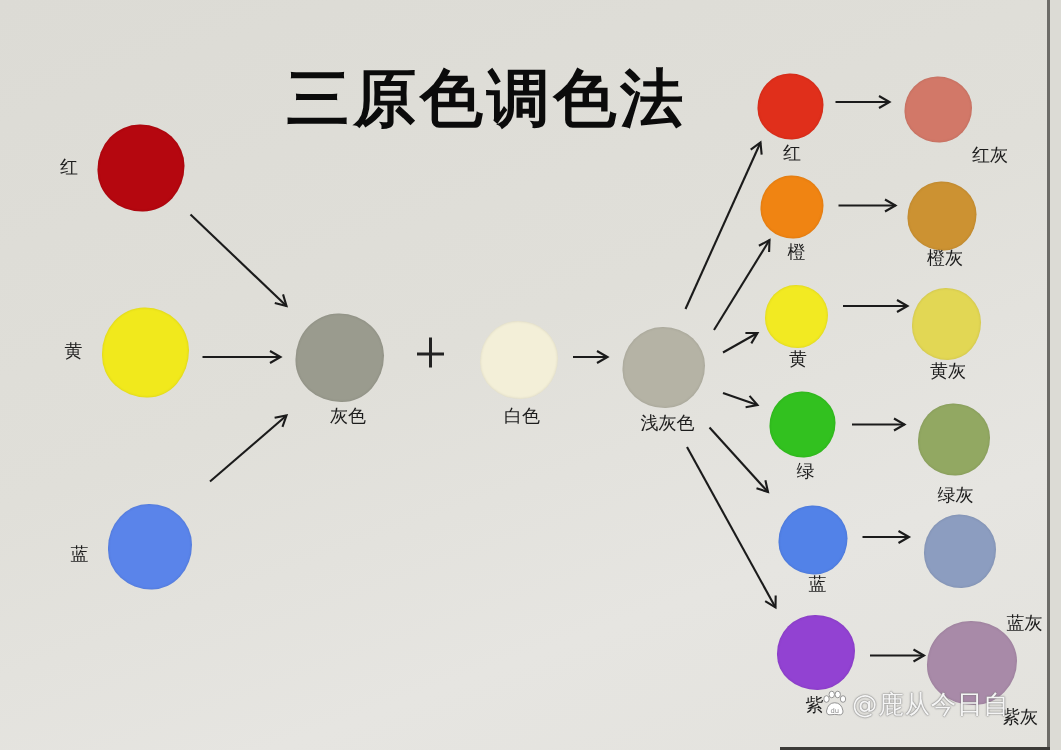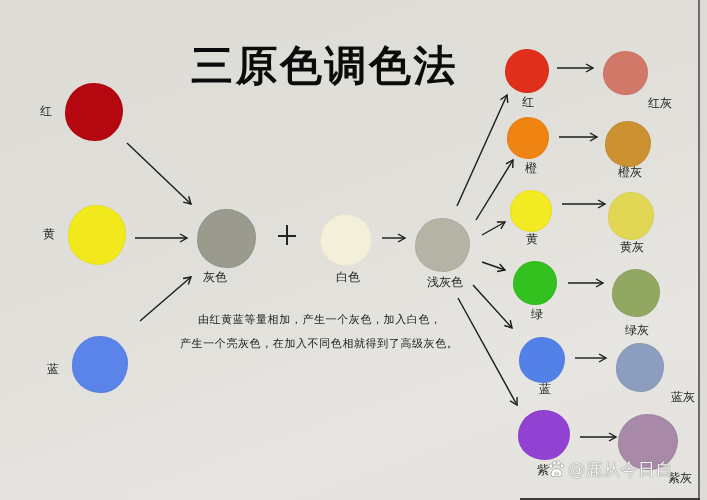--- a/index.html
+++ b/index.html
@@ -55,32 +55,30 @@
   <div class="swatch" style="left: 65px; top: 83px; width: 58px; height: 58px; background: rgb(181, 7, 15);"></div>
   <span class="lbl" style="left:46px;top:111px;">红</span>
 
   <div class="swatch" style="left: 68px; top: 205px; width: 58px; height: 60px; background: rgb(241, 233, 28);"></div>
   <span class="lbl" style="left:49px;top:234px;">黄</span>
 
   <div class="swatch" style="left: 72px; top: 336px; width: 56px; height: 57px; background: rgb(90, 132, 234);"></div>
   <span class="lbl" style="left:53px;top:369px;">蓝</span>
 
   <div class="swatch" style="left: 197px; top: 209px; width: 59px; height: 59px; background: rgb(154, 155, 142);"></div>
-  <span class="lbl" style="left:215px;top:277px;">灰色</span>
+  <span class="lbl" style="left:232px;top:277px;">灰色</span>
 
   <div class="plus"></div>
 
   <div class="swatch" style="left: 320px; top: 214px; width: 52px; height: 52px; background: rgb(243, 239, 216);"></div>
   <span class="lbl" style="left:348px;top:277px;font-family:Liberation Serif, serif;">白色</span>
 
   <div class="swatch" style="left: 415px; top: 218px; width: 55px; height: 54px; background: rgb(181, 179, 165);"></div>
   <span class="lbl" style="left:445px;top:282px;text-align:center;">浅灰色</span>
 
-  <div class="desc" style="left:198px;top:313px;">由红黄蓝等量相加，产生一个灰色，加入白色，</div>
-  <div class="desc" style="left:180px;top:337px;">产生一个亮灰色，在加入不同色相就得到了高级灰色。</div>
 
   <div class="swatch" style="left: 505px; top: 49px; width: 44px; height: 44px; background: rgb(224, 47, 27);"></div>
   <span class="lbl" style="left:528px;top:102px;">红</span>
 
   <div class="swatch" style="left: 507px; top: 117px; width: 42px; height: 42px; background: rgb(240, 132, 18);"></div>
   <span class="lbl" style="left:531px;top:168px;">橙</span>
 
   <div class="swatch" style="left: 510px; top: 190px; width: 42px; height: 42px; background: rgb(242, 234, 34);"></div>
   <span class="lbl" style="left:532px;top:239px;">黄</span>
 
@@ -99,21 +97,21 @@
   <div class="swatch" style="left: 605px; top: 121px; width: 46px; height: 46px; background: rgb(204, 146, 50);"></div>
   <span class="lbl" style="left:630px;top:172px;">橙灰</span>
 
   <div class="swatch" style="left: 608px; top: 192px; width: 46px; height: 48px; background: rgb(226, 215, 84);"></div>
   <span class="lbl" style="left:632px;top:247px;">黄灰</span>
 
   <div class="swatch" style="left: 612px; top: 269px; width: 48px; height: 48px; background: rgb(146, 168, 98);"></div>
   <span class="lbl" style="left:637px;top:330px;">绿灰</span>
 
   <div class="swatch" style="left: 616px; top: 343px; width: 48px; height: 49px; background: rgb(140, 157, 192);"></div>
-  <span class="lbl" style="left:641px;top:397px;margin-left:42px;">蓝灰</span>
+  <span class="lbl" style="left:641px;top:415px;margin-left:42px;">蓝灰</span>
 
   <div class="swatch" style="left: 618px; top: 414px; width: 60px; height: 56px; background: rgb(168, 138, 168);"></div>
   <span class="lbl" style="left:680px;top:478px;">紫灰</span>
 
   <svg class="arrows" width="707" height="500">
     <defs>
       <marker id="ah" markerWidth="10" markerHeight="10" refX="8" refY="5" orient="auto" markerUnits="userSpaceOnUse">
         <polyline points="1,1 8,5 1,9" fill="none" stroke="#1b1b1b" stroke-width="1.4"></polyline>
       </marker>
     </defs>

